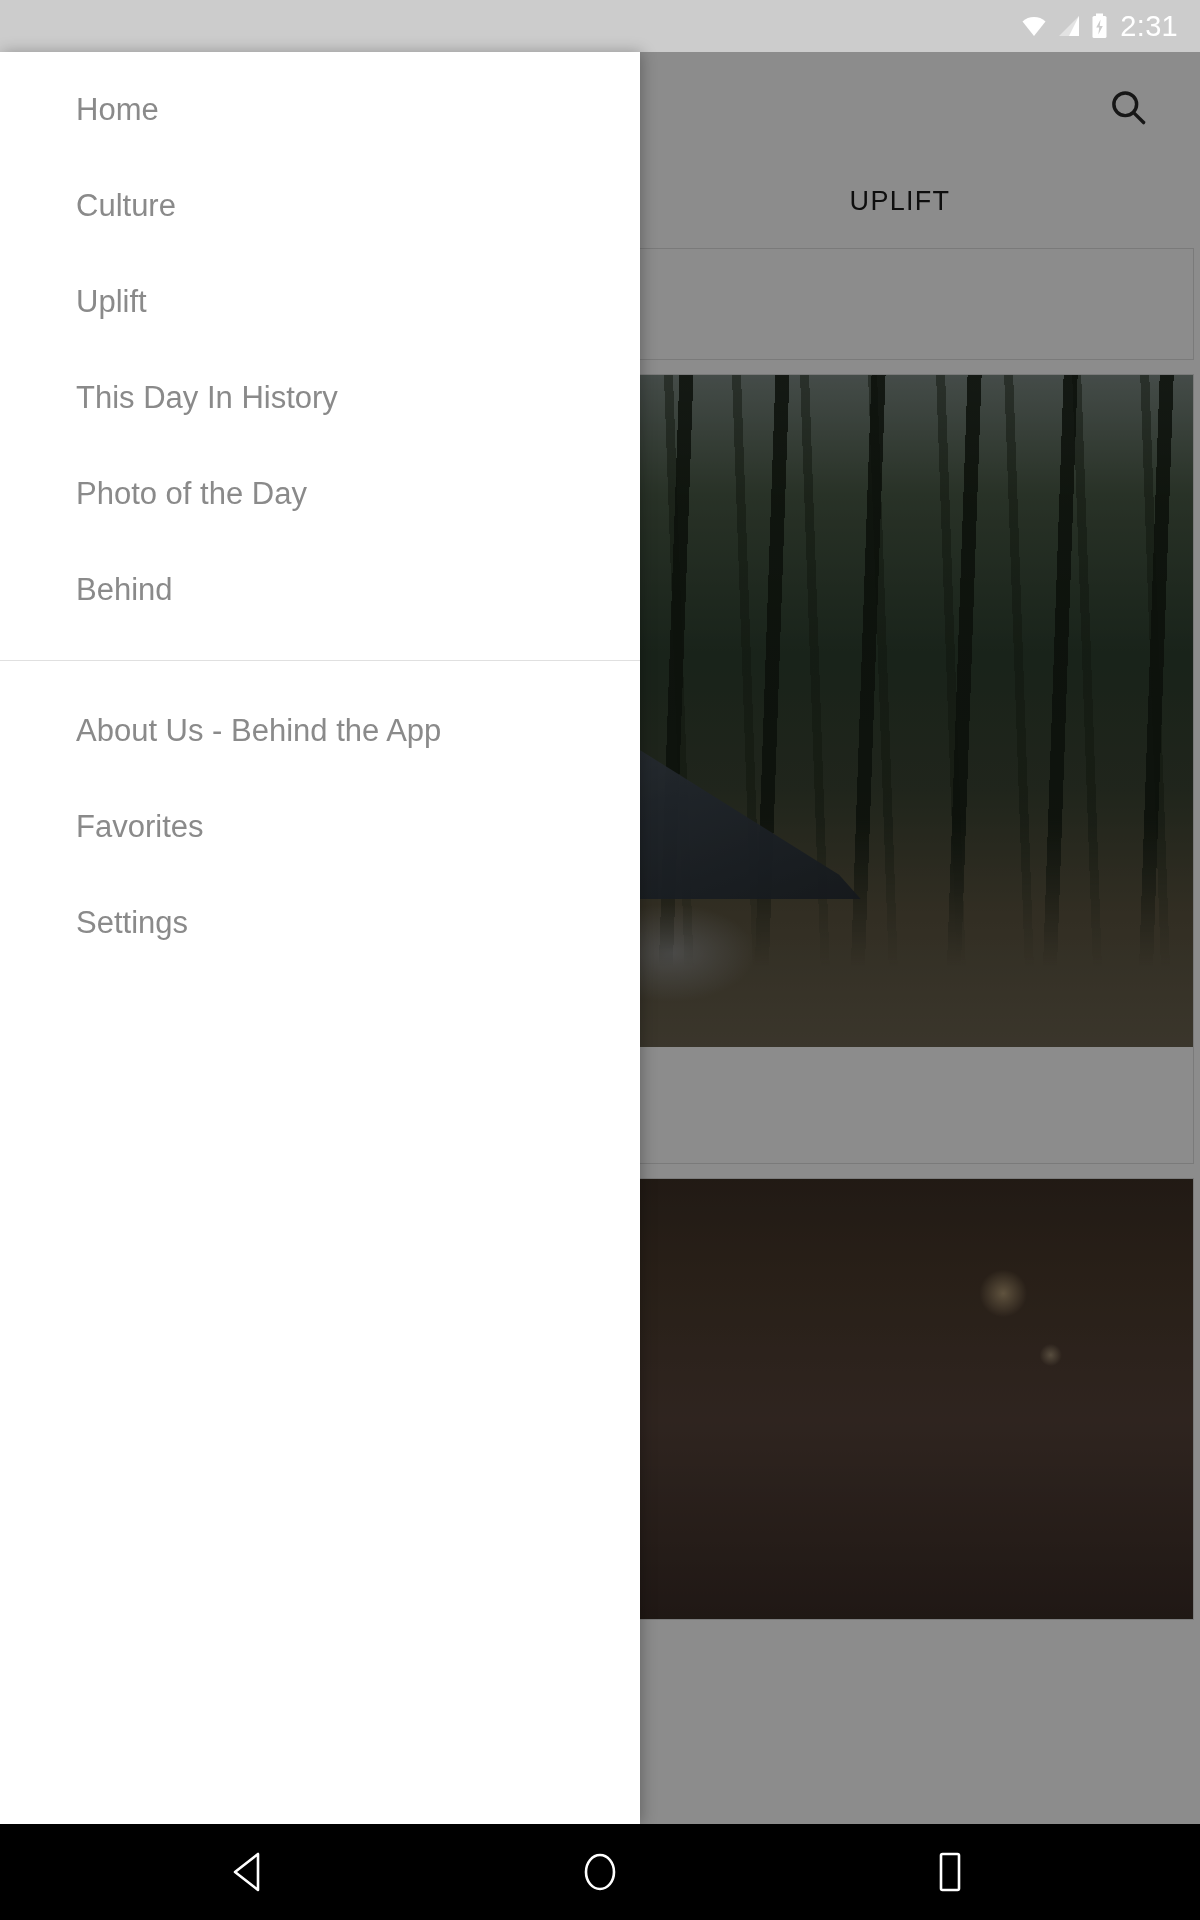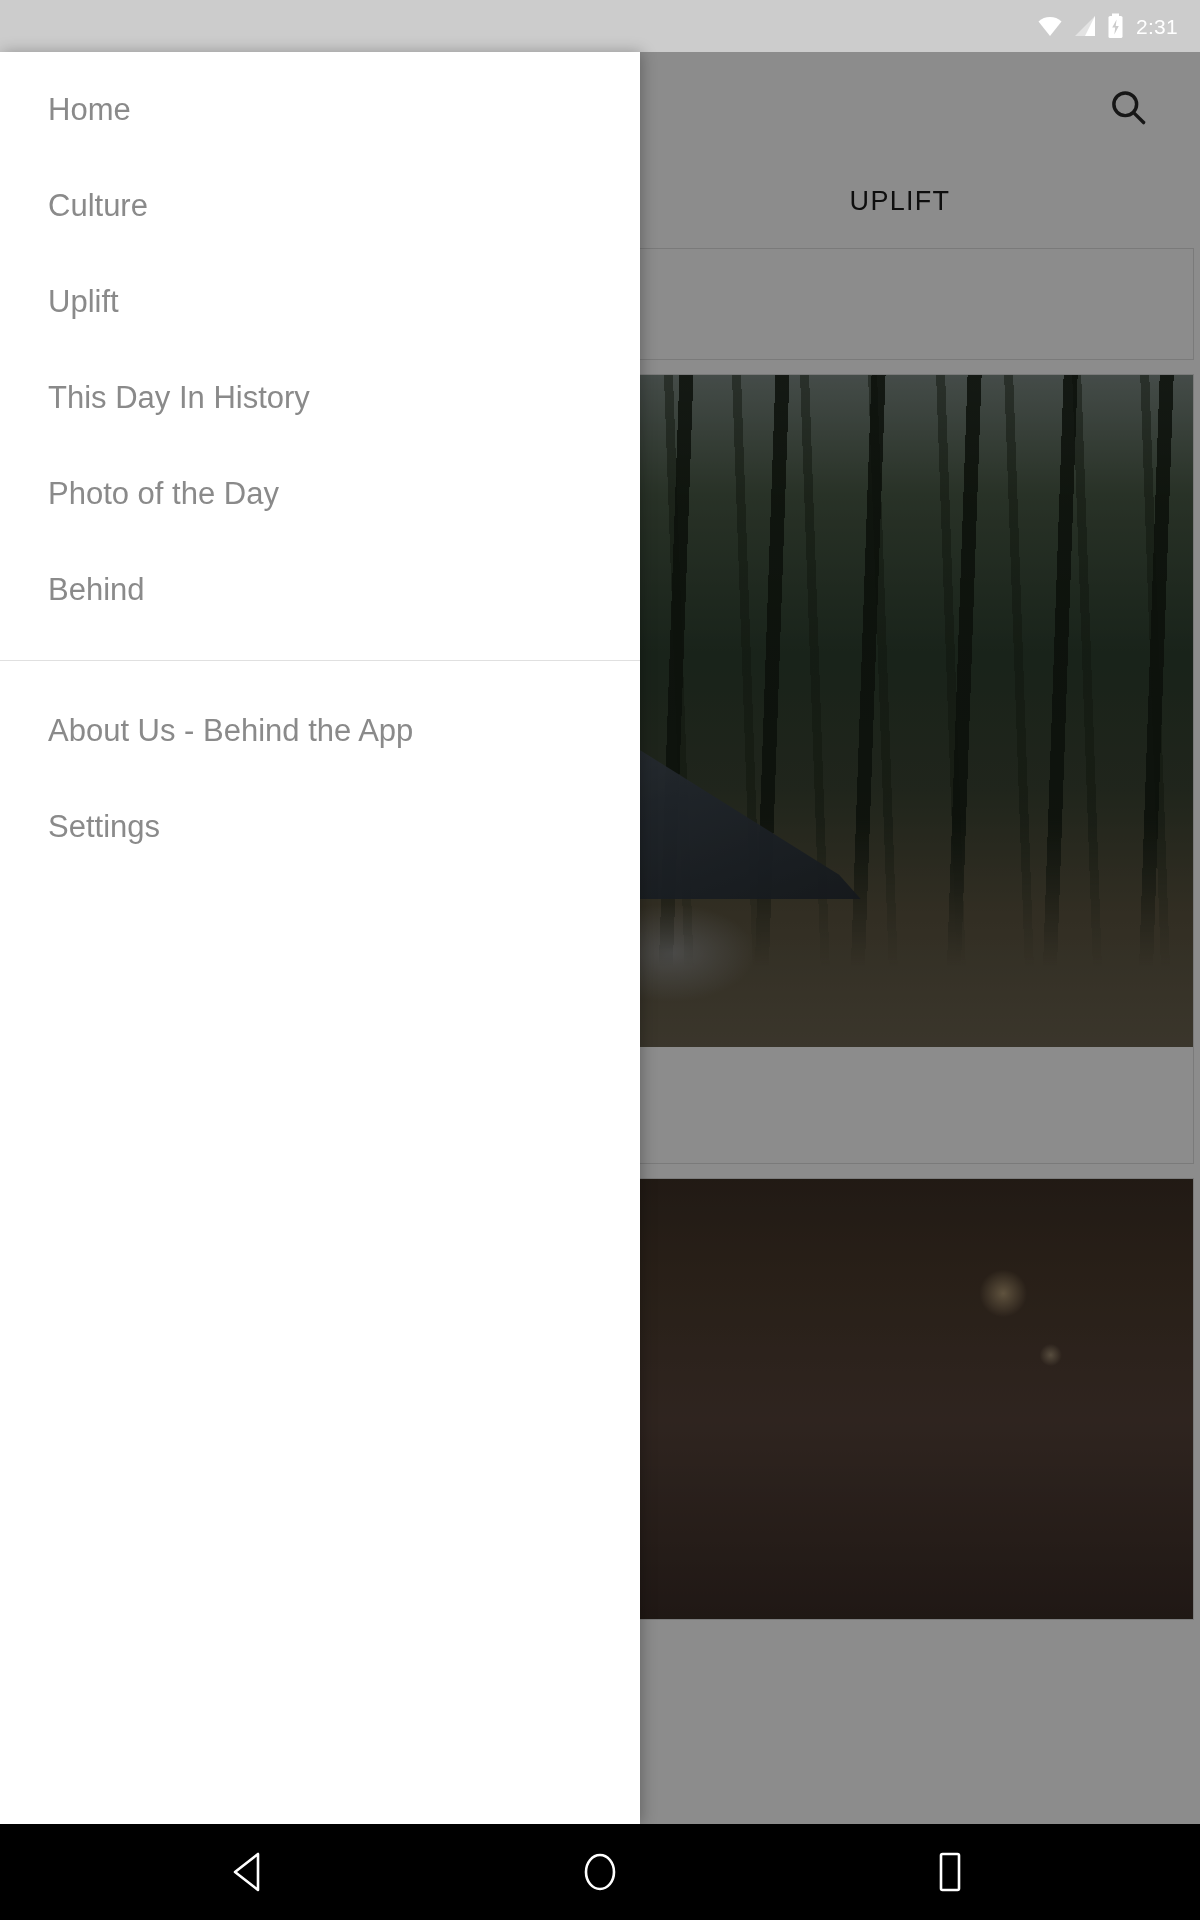--- a/index.html
+++ b/index.html
@@ -28,21 +28,21 @@
     background:#cccccc;
     display:flex; align-items:center; justify-content:flex-end;
     padding-right:22px; gap:12px;
     z-index:6;
   }
   .sb-icons { display:flex; align-items:center; gap:11px; }
   .ic-wifi { width:26px; height:22px; }
   .ic-sig  { width:22px; height:22px; }
   .ic-batt { width:17px; height:26px; }
   .sb-time {
-    color:#ffffff; font-size:21px; font-weight:400;
+    color:#ffffff; font-size:29px; font-weight:400;
     letter-spacing:0.3px; line-height:1;
   }
 
   .appbar {
     position:absolute; top:52px; left:0; right:0; height:110px;
     background:#ffffff;
     display:flex; align-items:center;
     padding:0 26px 0 110px;
     z-index:2;
   }
@@ -146,21 +146,21 @@
     position:absolute; top:52px; left:0;
     width:640px; height:1772px;
     background:#ffffff;
     z-index:10;
     box-shadow:2px 0 14px rgba(0,0,0,.28);
     padding-top:10px;
   }
   .nav-item {
     height:96px;
     display:flex; align-items:center;
-    padding-left:48px;
+    padding-left:76px;
     text-align:center;
   }
   .nav-label {
     font-size:31px; color:#8a8a8a; font-weight:400;
     white-space:nowrap;
   }
   .nav-divider {
     height:1px; background:#e0e0e0;
     margin:22px 0 22px 0;
   }
@@ -256,20 +256,23 @@
     <div class="nav-item">
       <span class="nav-label">Behind</span>
     </div>
 
     <div class="nav-divider"></div>
 
     <div class="nav-item">
       <span class="nav-label">About Us - Behind the App</span>
     </div>
     <div class="nav-item">
+      <span class="nav-label">Favorites</span>
+    </div>
+    <div class="nav-item">
       <span class="nav-label">Settings</span>
     </div>
 
   </div>
 
   <div id="navbar">
     <div class="navbtn">
       <svg width="38" height="40" viewBox="0 0 38 40">
         <path d="M27 2 L27 38 L4 20 Z" fill="none" stroke="#ffffff" stroke-width="2.6" stroke-linejoin="round"></path>
       </svg>

